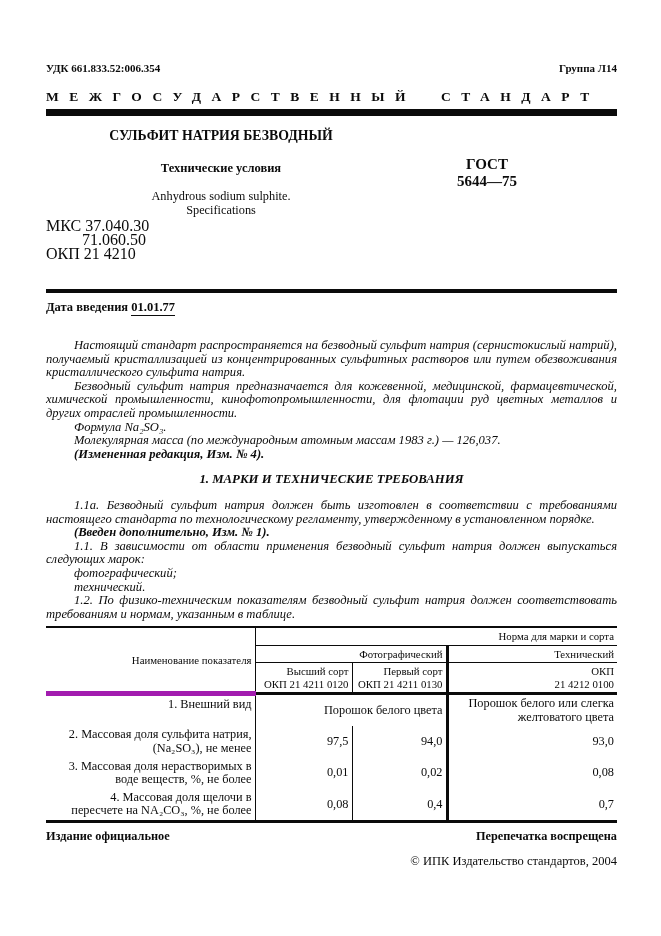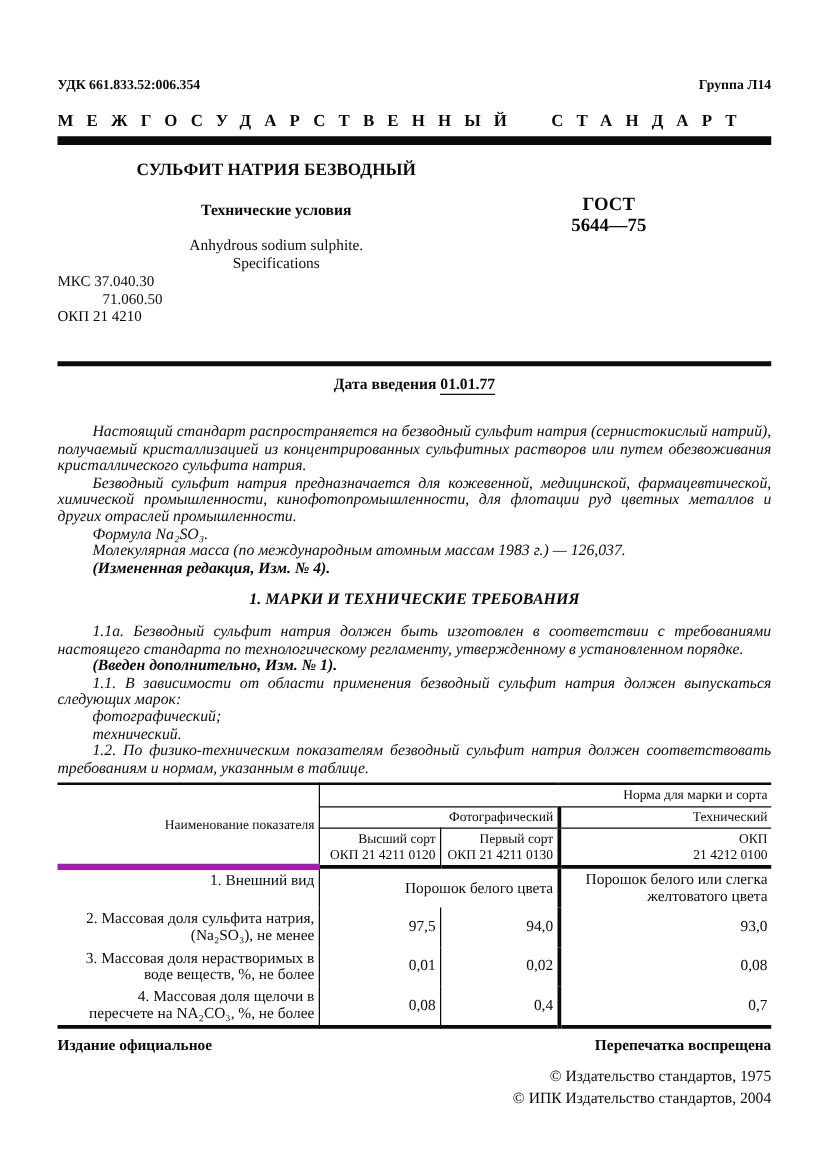--- a/index.html
+++ b/index.html
@@ -28,24 +28,24 @@
 
   .head-block { position: relative; height: 173px; }
   .title-col { position: absolute; left: 0; top: 0; width: 350px; text-align: center; }
   .doc-title { margin-top: 12px; font-weight: bold; font-size: 13.8px; }
   .doc-subtitle { margin-top: 17px; font-weight: bold; font-size: 12.5px; }
   .doc-en { margin-top: 13px; font-size: 12.3px; line-height: 14px; }
   .gost-block {
     position: absolute; right: 70px; top: 40px; width: 120px;
     text-align: center; font-weight: bold; font-size: 15px; line-height: 17px;
   }
-  .mks-block { position: absolute; left: 0; top: 103px; font-size: 12px; line-height: 13.8px; }
+  .mks-block { position: absolute; left: 0; top: 103px; font-size: 16px; line-height: 13.8px; }
   .mks-line2 { padding-left: 36px; }
 
-  .date-row { margin-top: 7px; text-align: center; font-weight: bold; font-size: 12.5px; }
+  .date-row { margin-top: 7px; text-align: left; font-weight: bold; font-size: 12.5px; }
   .date-value { border-bottom: 1px solid #0b0b0b; padding-bottom: 1px; }
 
   .bodytext { margin-top: 24px; font-size: 12.6px; line-height: 13.6px; font-style: italic; }
   .p { margin: 0; text-indent: 28px; text-align: justify; }
   .pb { font-weight: bold; }
   .section-heading { margin: 12px 0 12px; text-align: center; font-weight: bold; font-size: 12.8px; }
 
   table.spec {
     margin-top: 5px; width: 571px; table-layout: fixed;
     border-collapse: collapse;
@@ -192,17 +192,16 @@
       </tr>
     </tbody>
   </table>
 
   <div class="ftr">
     <span>Издание официальное</span>
     <span>Перепечатка воспрещена</span>
   </div>
 
   <div class="copyright">
-    <div>©  Издательство стандартов, 1975</div>
     <div>©  ИПК Издательство стандартов, 2004</div>
   </div>
 
 </div>
 
 </body></html>

